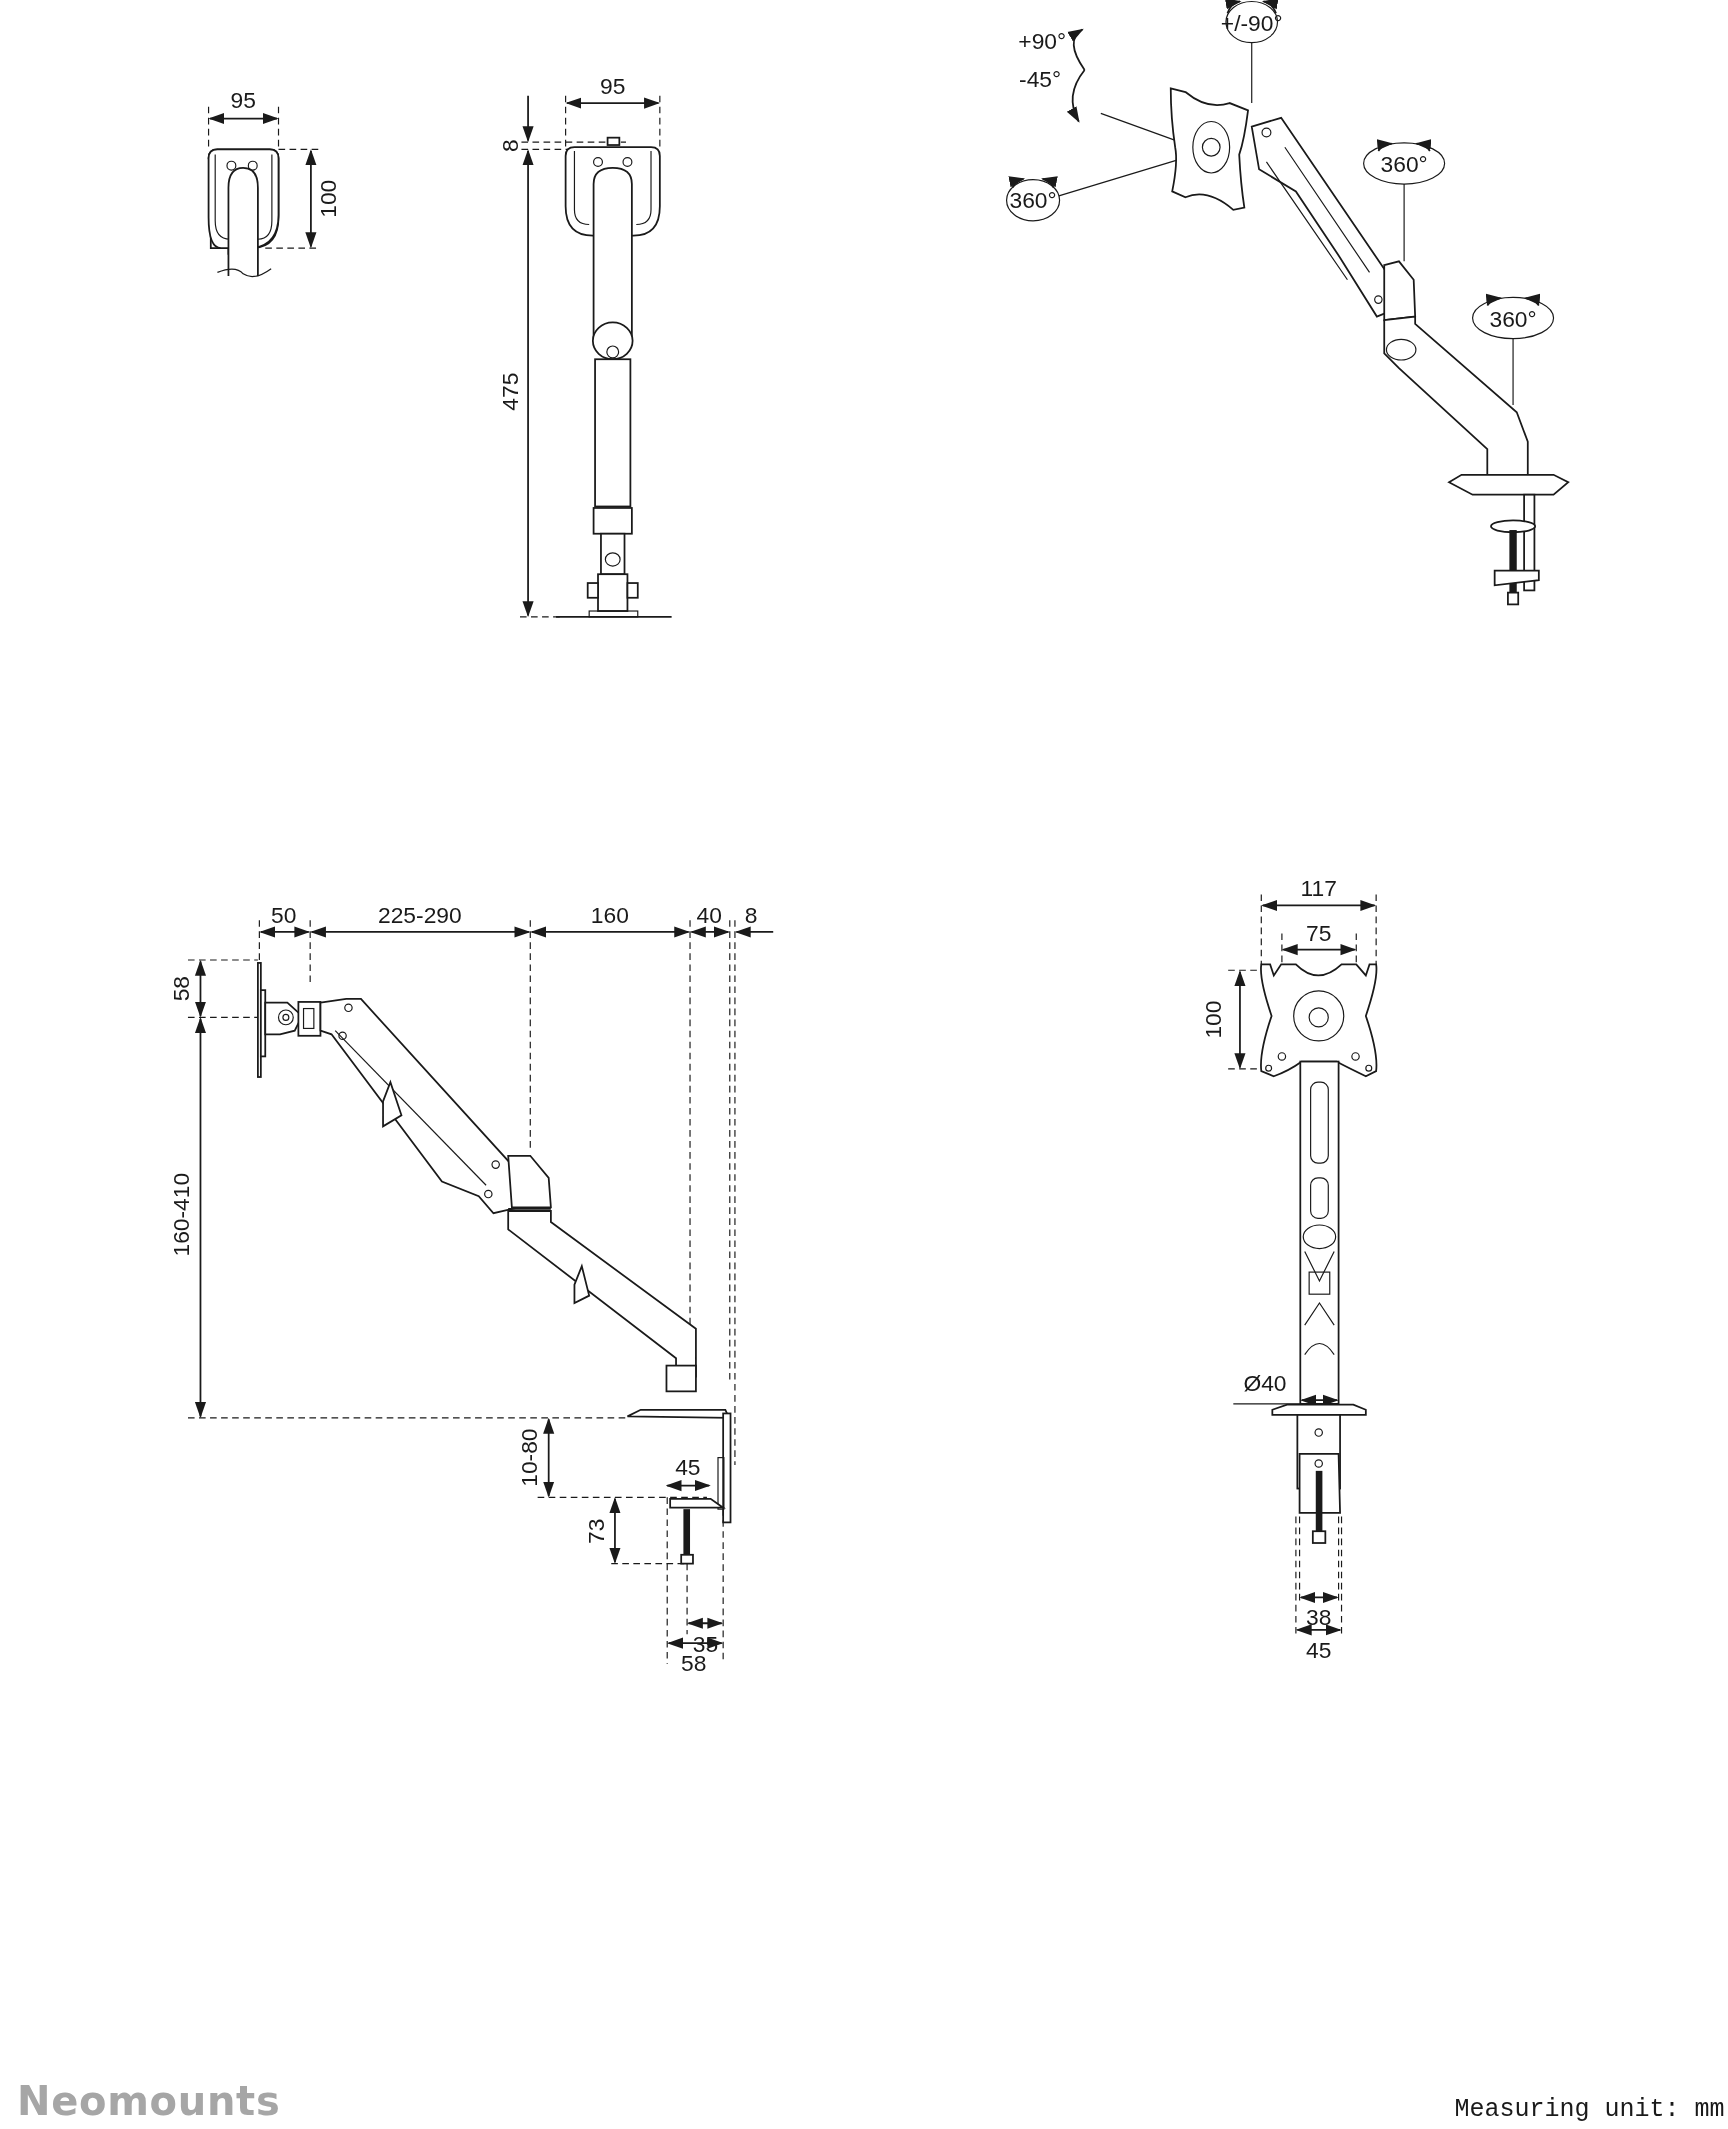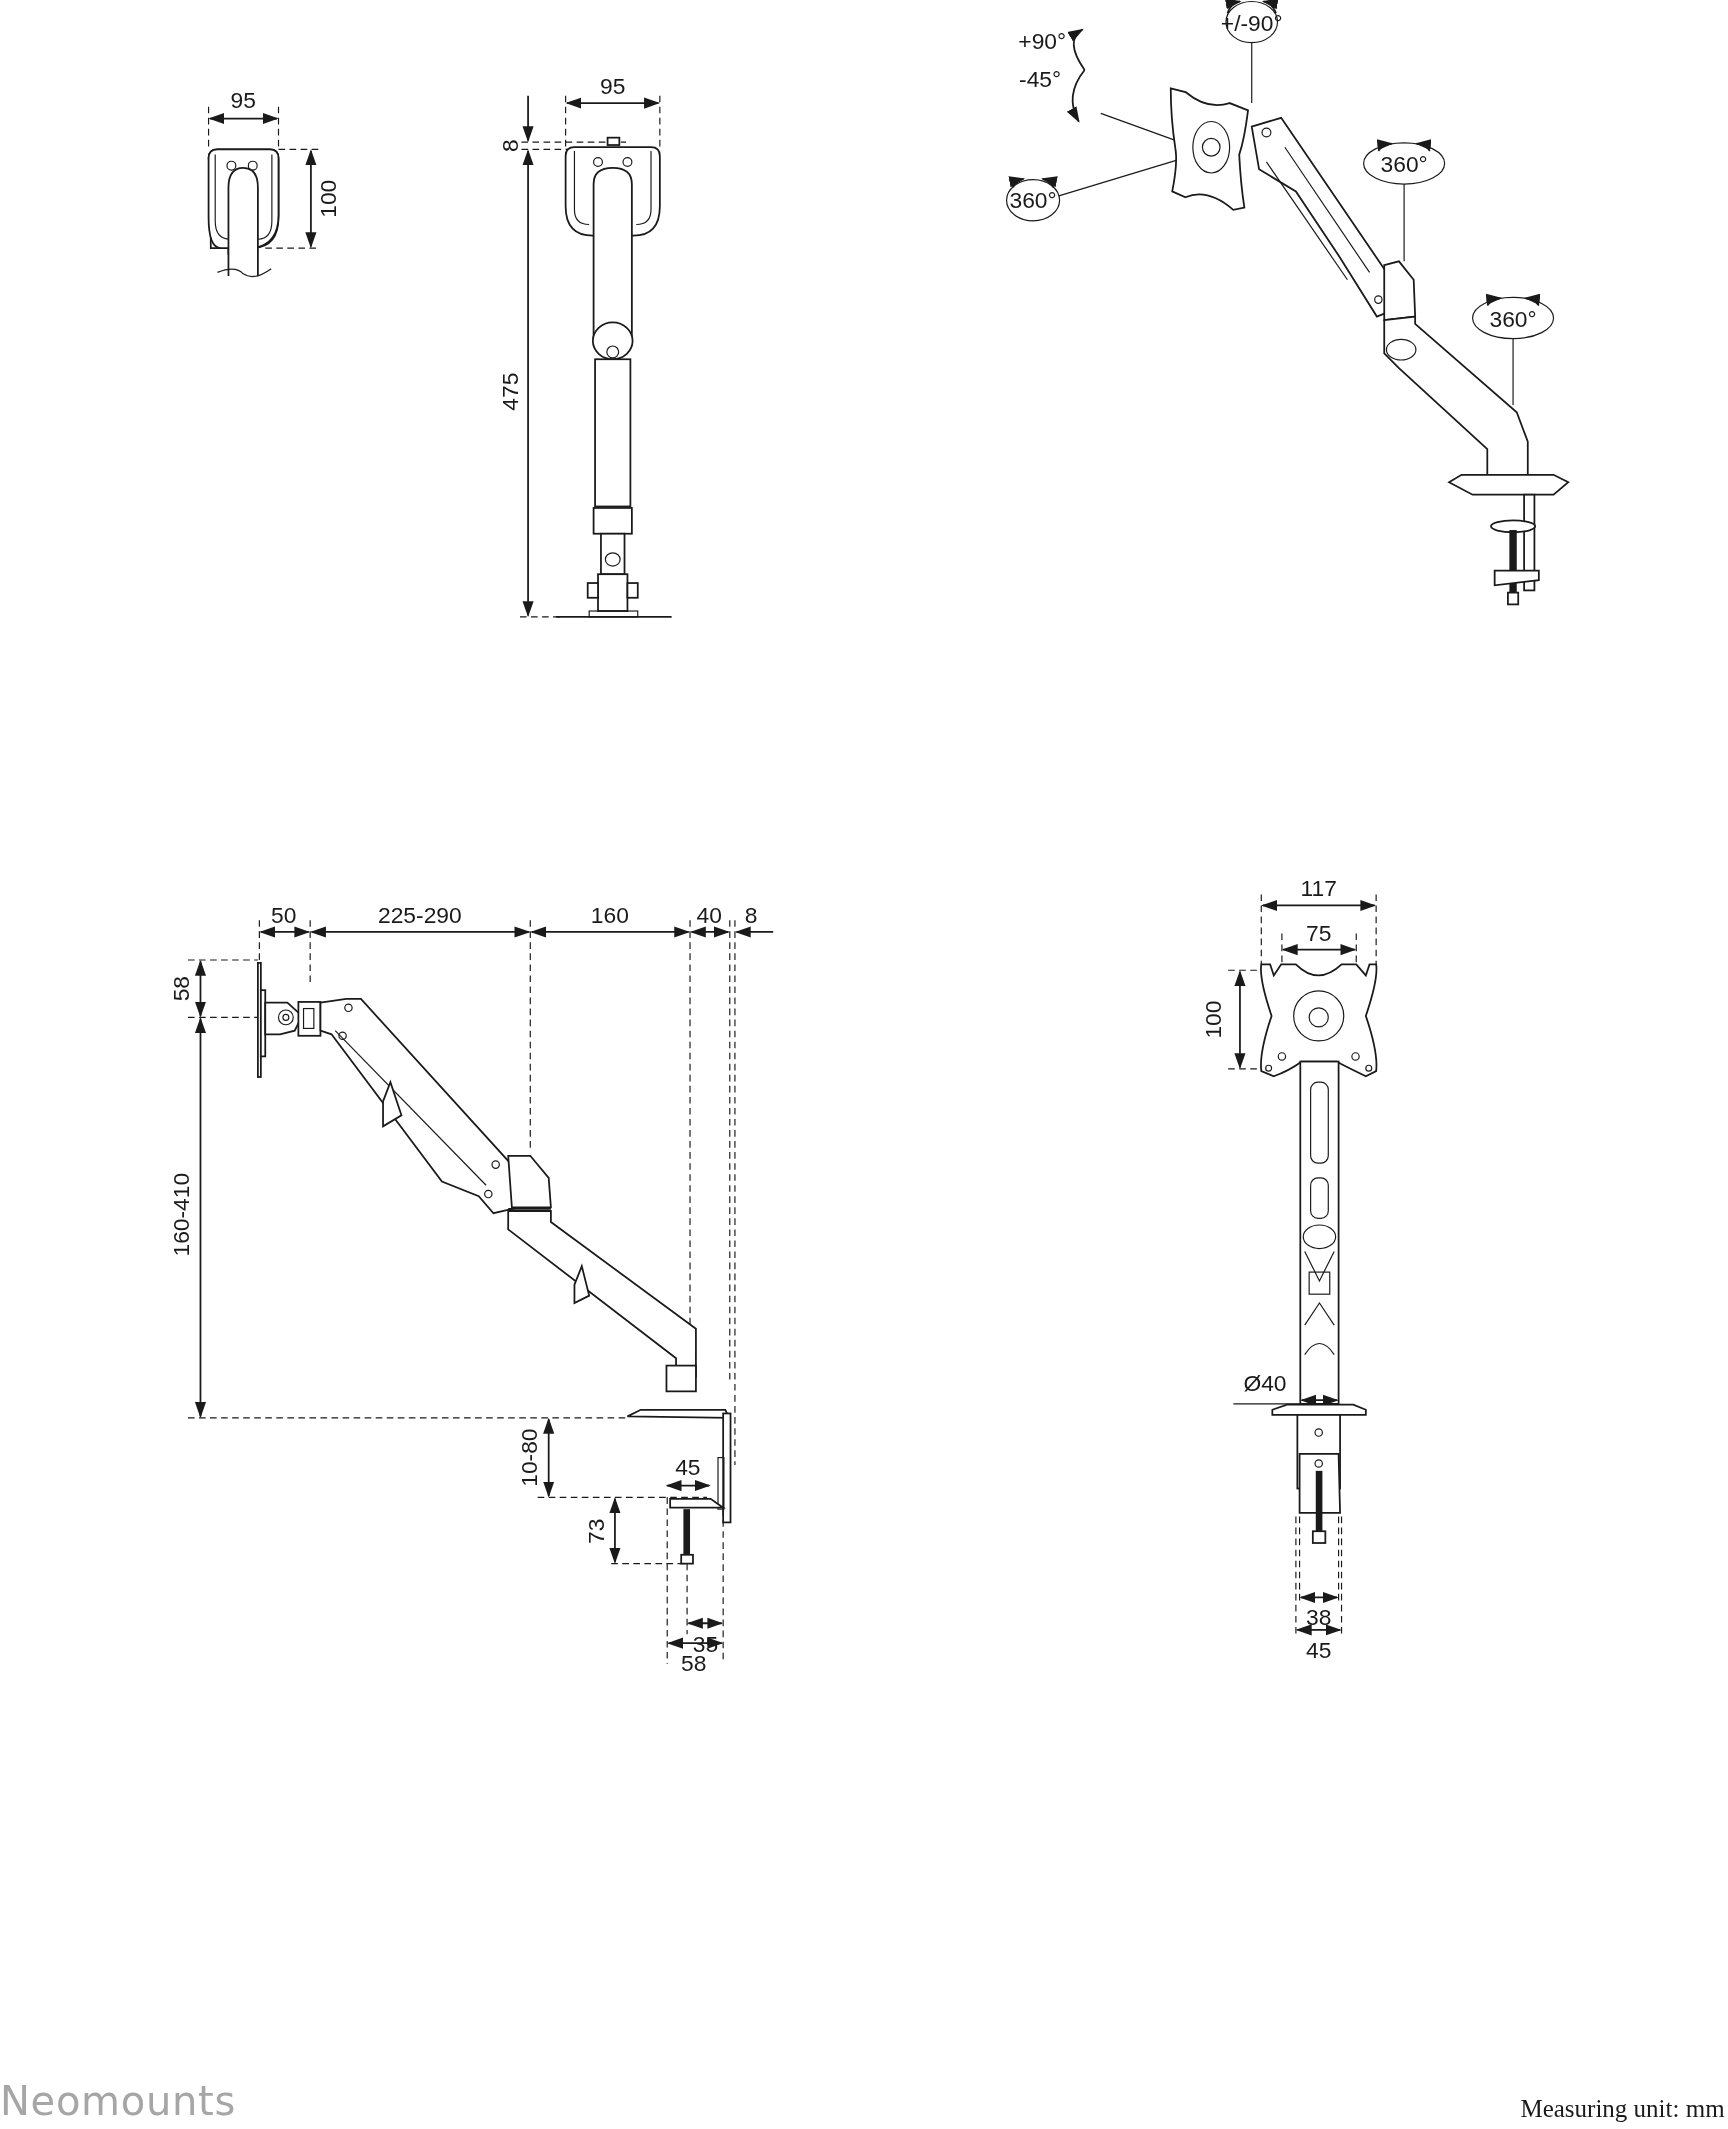--- a/index.html
+++ b/index.html
@@ -3,22 +3,22 @@
 <meta charset="utf-8">
 <style>
   html, body { margin: 0; padding: 0; background: #ffffff; }
   body { width: 1729px; height: 2129px; position: relative; overflow: hidden; font-family: "Liberation Sans", sans-serif; color: #1a1a1a; }
   svg.drawing { position: absolute; left: 0; top: 0; }
   .dim { font-family: "Liberation Sans", sans-serif; font-size: 31px; fill: #1a1a1a; }
   .ln { stroke: #1a1a1a; stroke-width: 2.4; fill: none; }
   .thin { stroke: #1a1a1a; stroke-width: 1.6; fill: none; }
   .dash { stroke: #1a1a1a; stroke-width: 1.6; fill: none; stroke-dasharray: 9 6; }
   .part { stroke: #1a1a1a; stroke-width: 2.4; fill: #ffffff; }
-  .brand { position: absolute; left: 0; top: 2078px; font-family: "DejaVu Sans", sans-serif; font-weight: normal; font-size: 40px; color: #a6a6a6; letter-spacing: 0.7px; }
-  .unit { position: absolute; right: 4.4px; top: 2095px; font-family: Liberation Serif, serif; font-size: 25px; color: #1a1a1a; }
+  .brand { position: absolute; left: 17px; top: 2078px; font-family: "DejaVu Sans", sans-serif; font-weight: bold; font-size: 40px; color: #a6a6a6; letter-spacing: 0.7px; }
+  .unit { position: absolute; right: 4.4px; top: 2095px; font-family: Liberation Mono, monospace; font-size: 25px; color: #1a1a1a; }
 </style>
 </head>
 <body>
 
 <svg class="drawing" width="1729" height="2129" viewBox="0 0 2348 2892" xmlns="http://www.w3.org/2000/svg">
   <defs>
     <marker id="arr" viewBox="0 0 10 10" refX="9" refY="5" markerWidth="9" markerHeight="9" orient="auto-start-reverse">
       <path d="M0,1.5 L10,5 L0,8.5 z" fill="#1a1a1a"></path>
     </marker>
   </defs>

